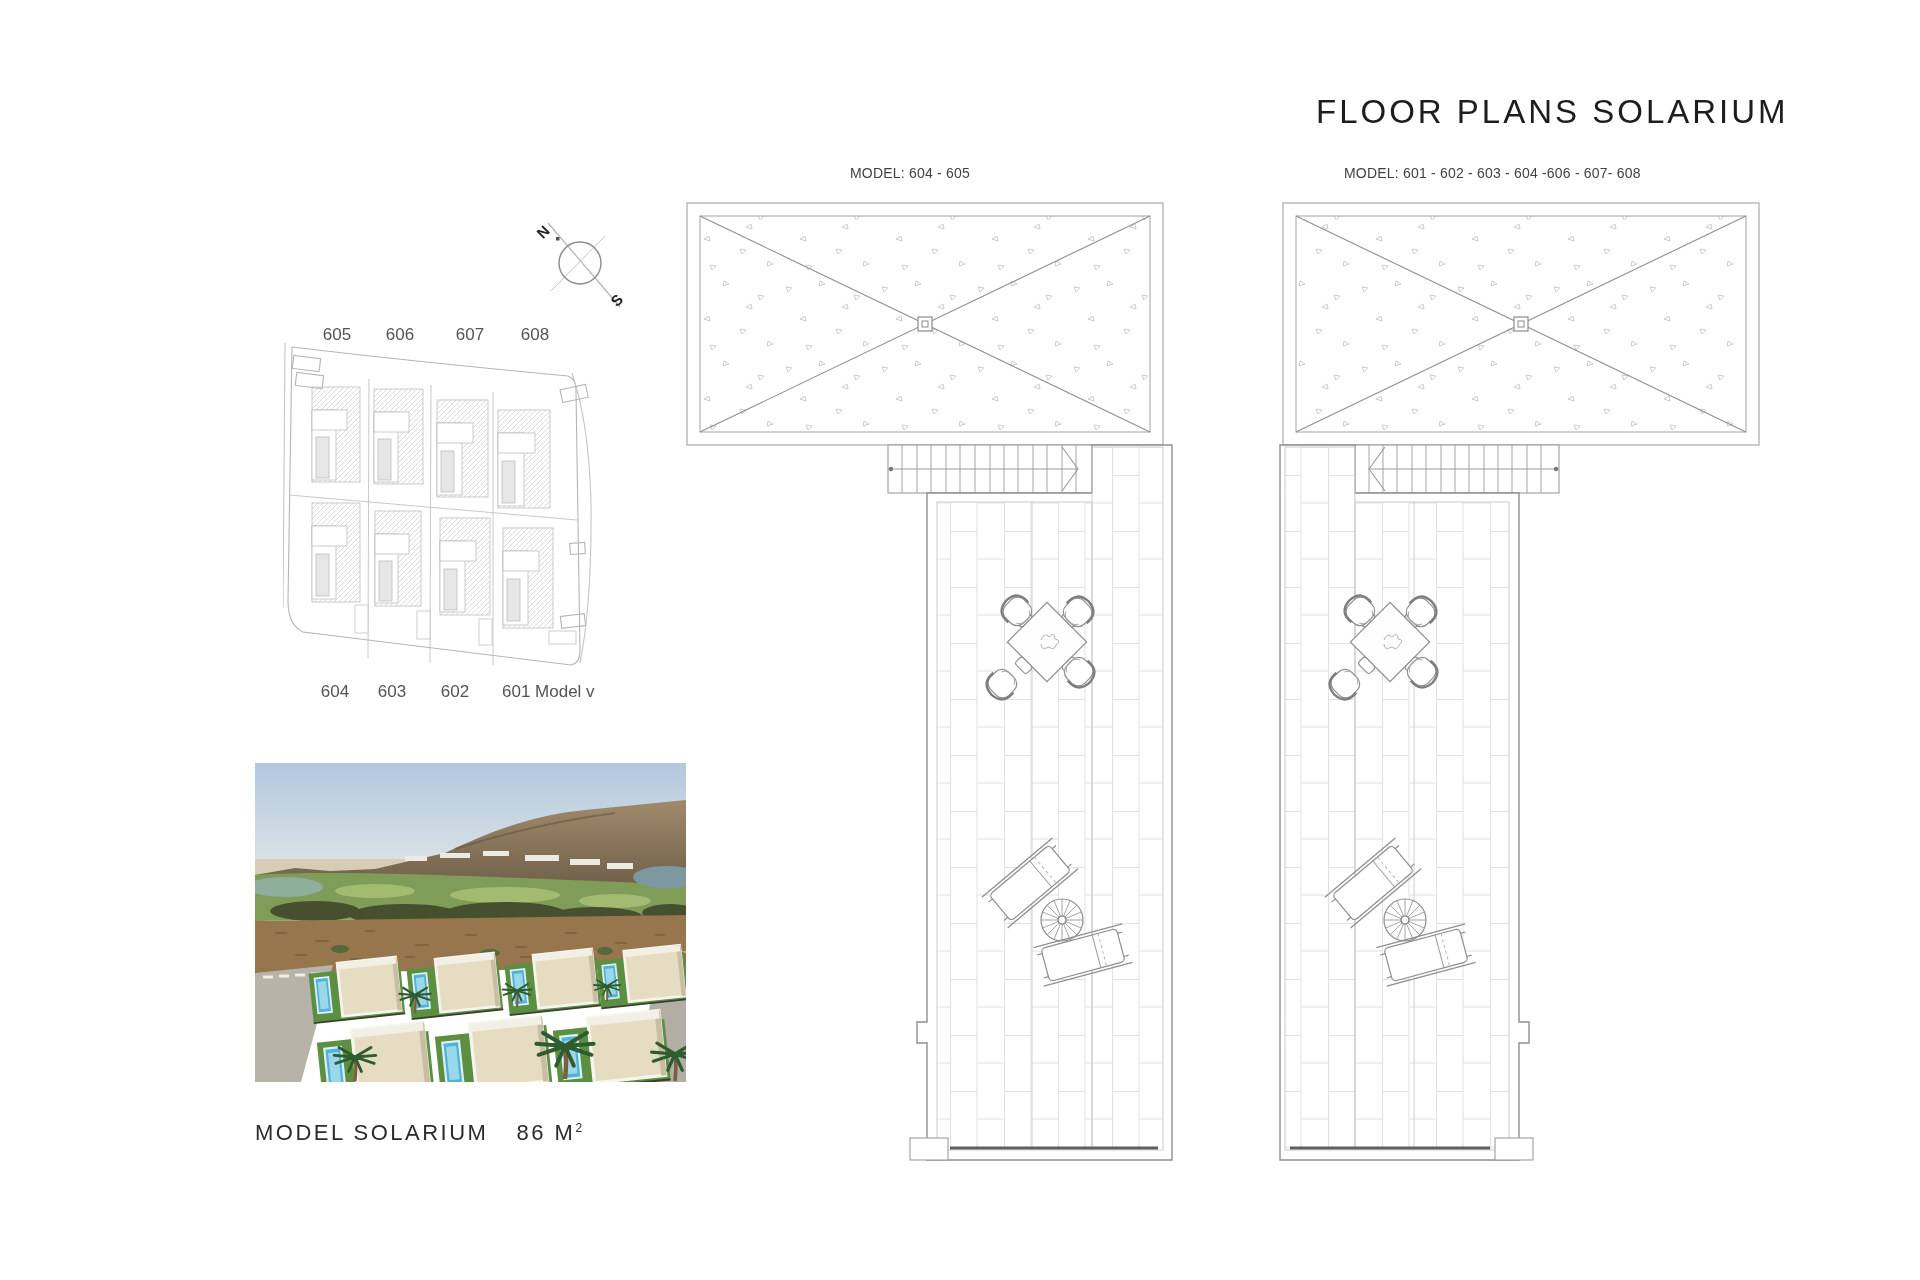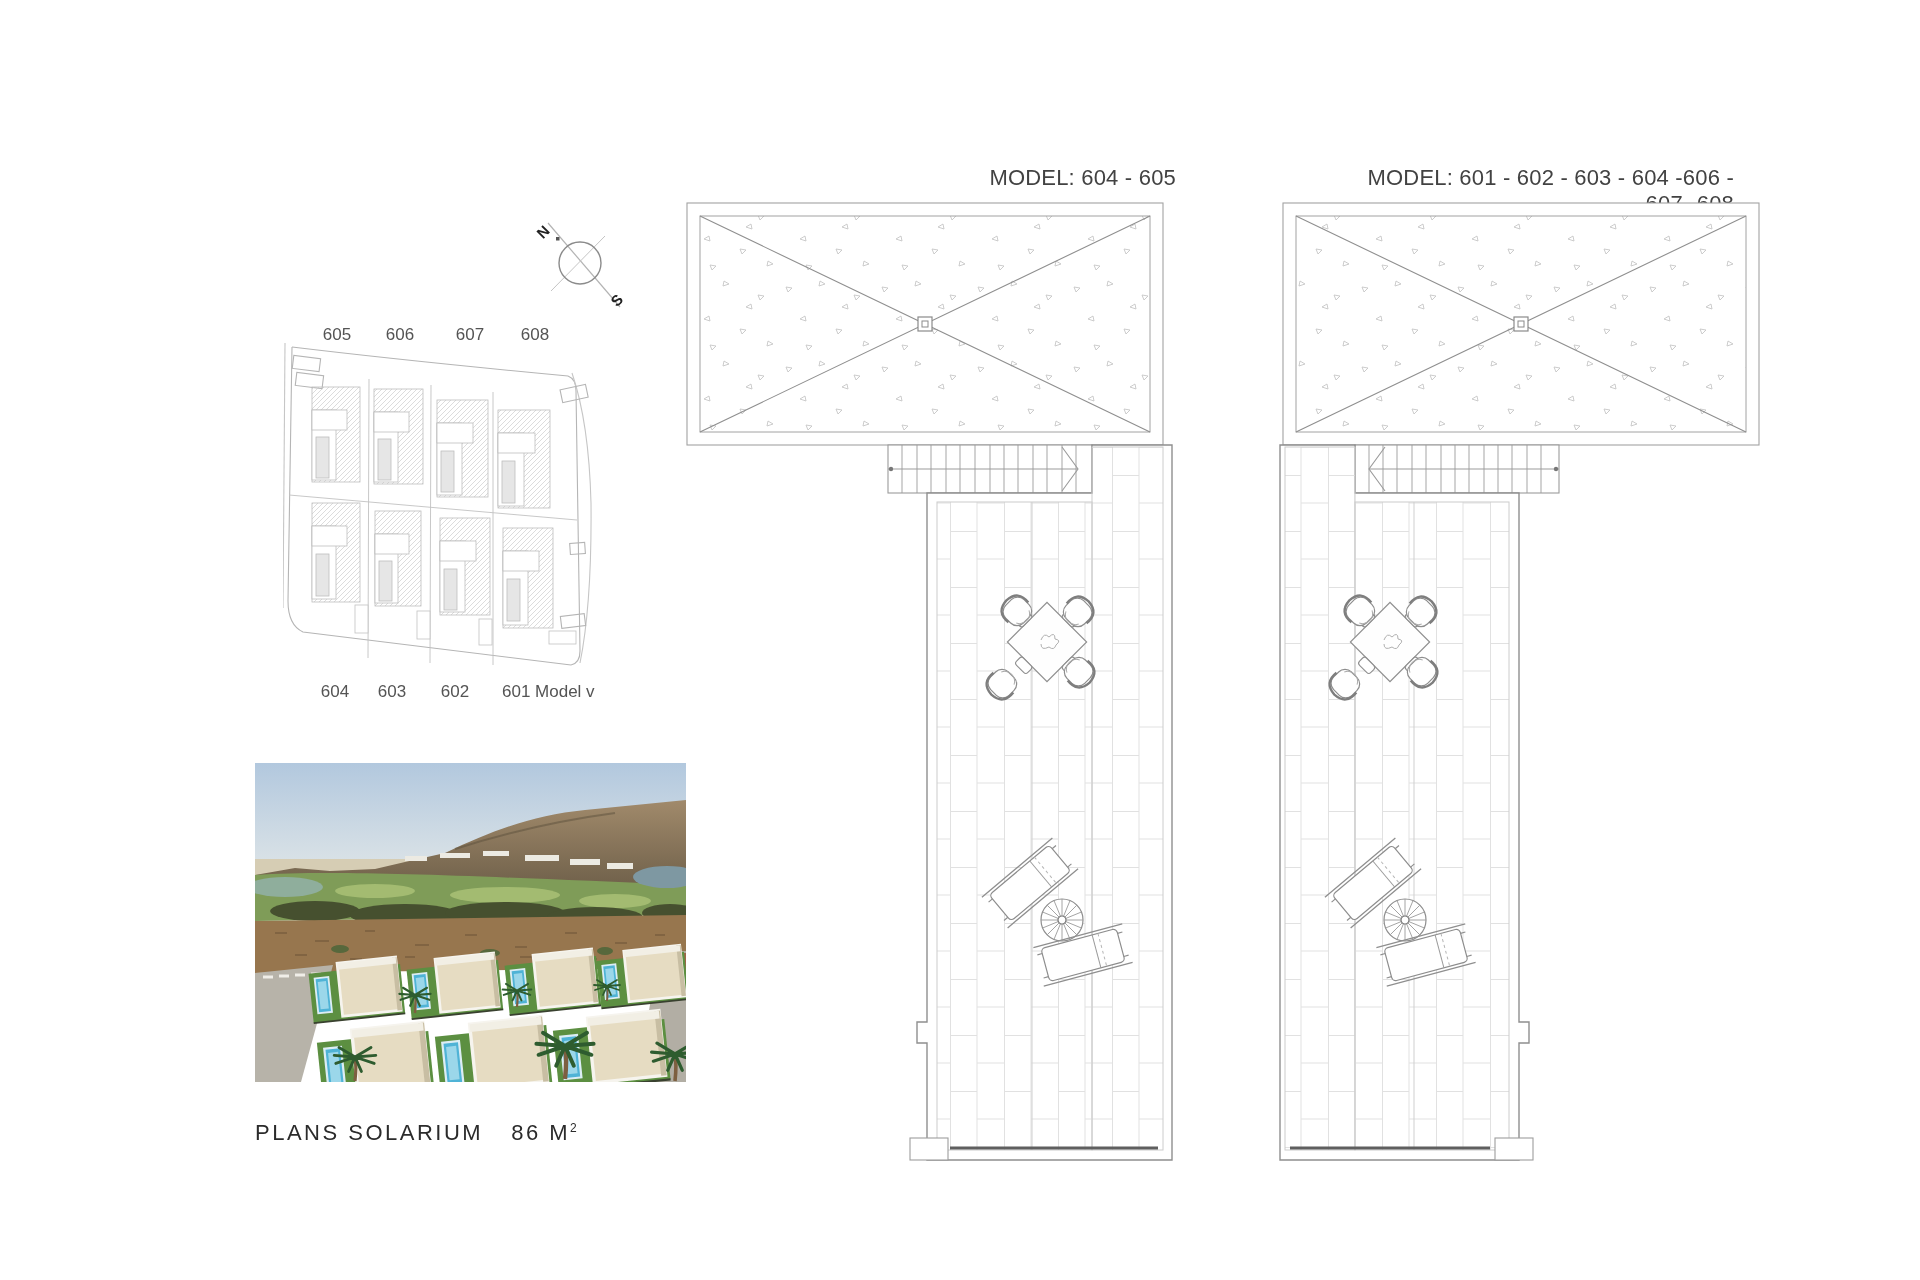--- a/index.html
+++ b/index.html
@@ -6,37 +6,38 @@
     --text-dark:#1d1d1d;
     --text-gray:#474747;
     --line:#9a9a9a;
   }
   html,body{margin:0;padding:0;background:#fff;}
   .canvas{position:relative;width:1920px;height:1280px;background:#fff;overflow:hidden;
           font-family:"Liberation Sans",sans-serif;}
   .lbl{position:absolute;color:var(--text-gray);}
   .page-title{left:1316px;top:93px;font-size:33px;letter-spacing:3px;color:var(--text-dark);
               font-weight:500;}
-  .model-label{font-size:22px;color:#424242;text-align:right;letter-spacing:.2px;}
+  .model-label{font-size:14px;color:#424242;letter-spacing:.2px;}
   .model-left{left:850px;top:165px;width:326px;}
   .model-right{left:1344px;top:165px;width:390px;}
   .solarium-line{left:255px;top:1120px;font-size:22px;letter-spacing:2.5px;color:#2b2b2b;
                  font-weight:500;}
   .solarium-line .area{margin-left:28px;}
   .solarium-line sup{font-size:12px;vertical-align:super;letter-spacing:0;}
   svg{position:absolute;display:block;}
   svg text{font-family:"Liberation Sans",sans-serif;}
   .site-num{font-size:17px;fill:#545454;}
   .compass-letter{font-size:15px;font-weight:bold;fill:#222;}
 </style>
 </head>
 <body>
 
 <div class="canvas">
 
+  <div class="lbl page-title">FLOOR PLANS SOLARIUM</div>
 
   <div class="lbl model-label model-left">MODEL:  604 - 605</div>
   <div class="lbl model-label model-right">MODEL: 601 - 602 - 603 - 604 -606 - 607- 608</div>
 
   <svg style="left:525px;top:205px" width="110" height="110" viewBox="0 0 110 110">
     <line x1="23" y1="18" x2="95" y2="102" stroke="#b3b3b3" stroke-width="1.2"></line>
     <line x1="80" y1="31" x2="26" y2="86" stroke="#c4c4c4" stroke-width="1"></line>
     <circle cx="55" cy="58" r="21" fill="none" stroke="#8b8b8b" stroke-width="1.4"></circle>
     <rect x="31" y="32" width="3.5" height="3.5" fill="#555"></rect>
     <text class="compass-letter" x="12" y="32" transform="rotate(-45 18 26)">N</text>
@@ -228,21 +229,21 @@
       <use href="#palm" transform="translate(160,250) scale(1.2)"></use>
       <use href="#palm" transform="translate(262,244) scale(1.1)"></use>
       <use href="#palm" transform="translate(352,238) scale(1.0)"></use>
       <use href="#palm" transform="translate(310,316) scale(2.2)"></use>
       <use href="#palm" transform="translate(420,318) scale(1.8)"></use>
       <use href="#palm" transform="translate(100,318) scale(1.6)"></use>
     </g>
   </svg>
 
   <div class="lbl solarium-line">
-    <span>PLANS SOLARIUM</span><span class="area">86 M</span><sup>2</sup>
+    <span>MODEL SOLARIUM</span><span class="area">86 M</span><sup>2</sup>
   </div>
 
   <svg style="left:680px;top:195px" width="1110" height="985" viewBox="0 0 1110 985">
     <defs>
       <pattern id="tiles" width="54" height="56" patternUnits="userSpaceOnUse">
         <path d="M0.5,0 V56 M27,0 V56 M0,0.5 H27 M27,28 H54" stroke="#e1e1e1" stroke-width="1" fill="none"></path>
       </pattern>
       <pattern id="stipple" width="96" height="80" patternUnits="userSpaceOnUse">
         <g fill="none" stroke="#c6c6c6" stroke-width="0.9">
           <path d="M10,12 l6,1 l-4,4 z"></path>

